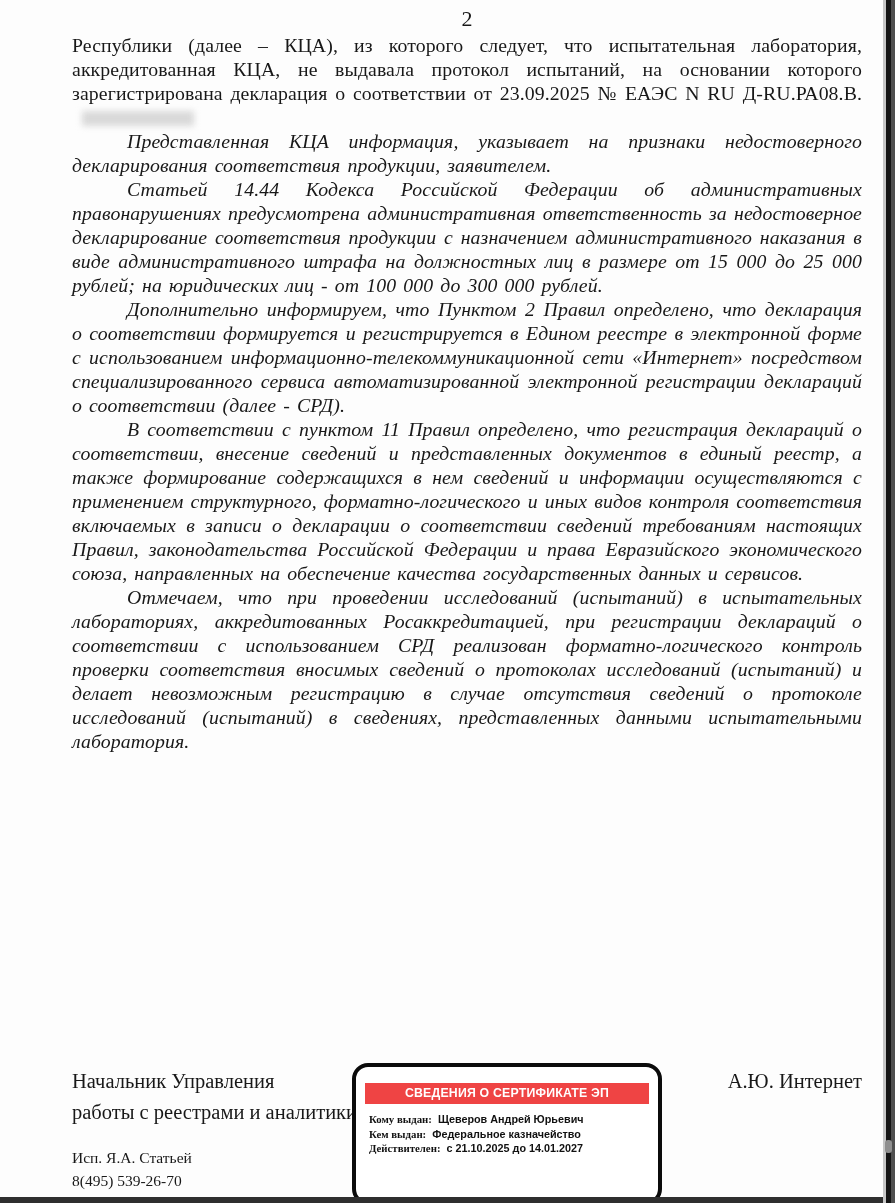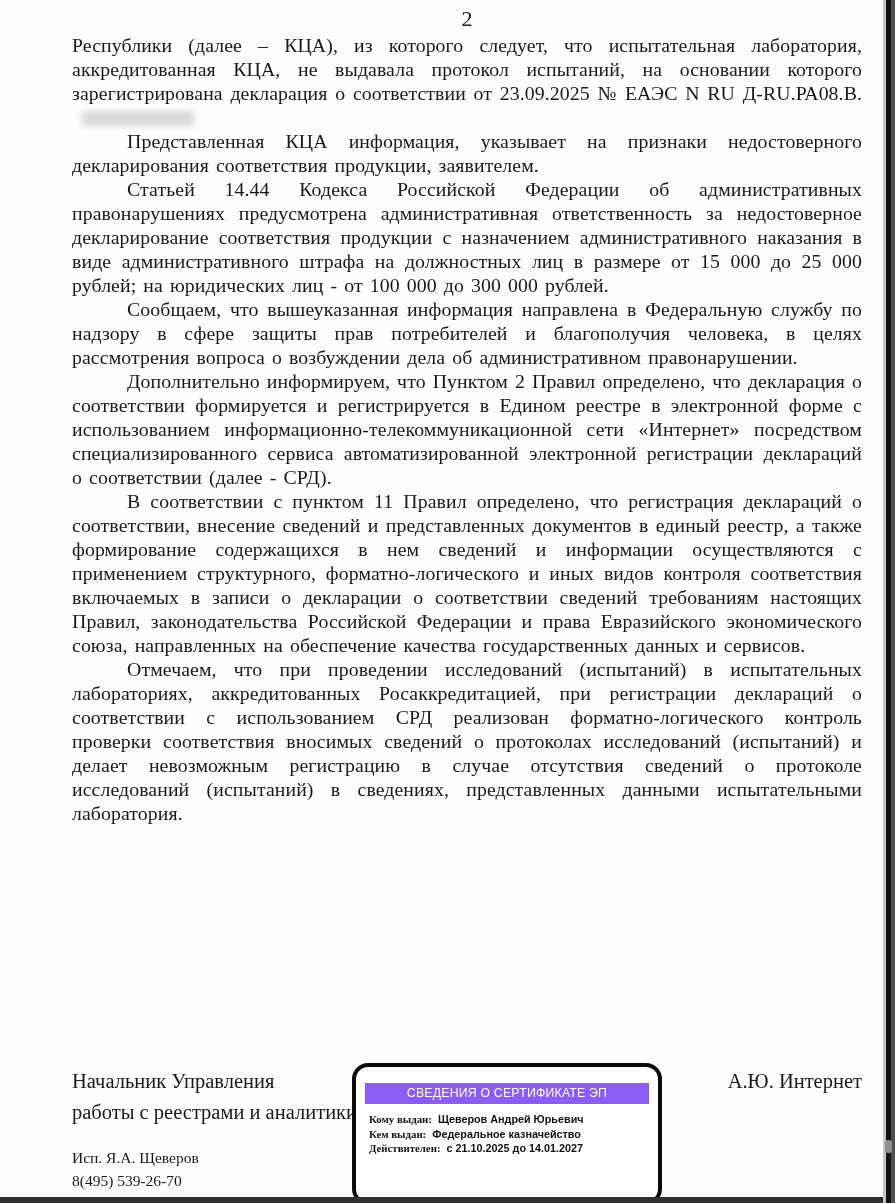--- a/index.html
+++ b/index.html
@@ -15,21 +15,21 @@
     position:absolute;top:6px;left:72px;width:790px;
     text-align:center;font-size:22px;
   }
   .doc-body{
     position:absolute;top:33px;left:72px;width:790px;
     font-size:19.8px;line-height:24px;
     text-align:justify;
     letter-spacing:0.1px;word-spacing:2px;
   }
   .doc-body p{margin:0;padding:0;}
-  .doc-body p.indent{text-indent:55px;}
+  .doc-body p.indent{text-indent:55px;font-style:italic;}
   .redaction{
     display:inline-block;width:112px;height:15px;
     background:#d9d9d9;filter:blur(3px);
     vertical-align:-2px;margin-left:10px;
   }
   .sign-row{
     position:absolute;top:1066px;left:72px;width:790px;
     display:flex;justify-content:space-between;align-items:flex-start;
     font-size:20.5px;line-height:31px;
   }
@@ -46,43 +46,42 @@
     z-index:3;
     font-family:"Liberation Sans", sans-serif;
     font-weight:600;
     color:#111;
     padding-top:9px;
   }
   .stamp-header{
     text-align:center;font-size:10.6px;line-height:13.6px;
   }
   .stamp-bar{
-    margin:7px 9px 8px 9px;background:#8b5cf6;color:#fff;
-    text-align:center;font-size:12.3px;font-weight:400;
+    margin:7px 9px 8px 9px;background:#ef4444;color:#fff;
+    text-align:center;font-size:12.3px;font-weight:700;
     padding:3px 0 4px 0;letter-spacing:0.2px;
   }
   .stamp-fields{margin-left:13px;font-size:10.8px;line-height:14.6px;}
   .stamp-field .lbl{margin-right:6px;font-family:Liberation Serif, serif;}
   
   .edge-right-light{position:absolute;top:0;bottom:0;left:883px;width:3px;background:#c6c6c6;z-index:5;}
   .edge-right-black{position:absolute;top:0;bottom:0;left:886px;width:5px;background:#141414;z-index:5;}
   .edge-right-gray{position:absolute;top:0;bottom:0;left:891px;width:4px;background:#4f4f4f;z-index:5;}
   .edge-bottom{position:absolute;left:0;right:0;bottom:0;height:6px;background:#2f2f2f;z-index:4;}
   .scroll-thumb{position:absolute;left:885px;top:1140px;width:7px;height:13px;background:#8f8f8f;border-radius:3px;z-index:6;}
 </style>
 </head>
 <body>
 
 <div class="pagenum">2</div>
 
 <div class="doc-body">
   <p><span>Республики (далее – КЦА), из которого следует, что испытательная лаборатория, аккредитованная КЦА, не выдавала протокол испытаний, на основании которого зарегистрирована декларация о соответствии от 23.09.2025 № ЕАЭС N RU Д-RU.РА08.В.</span><span class="redaction"></span></p>
   <p class="indent"><span>Представленная КЦА информация, указывает на признаки недостоверного декларирования соответствия продукции, заявителем.</span></p>
   <p class="indent"><span>Статьей 14.44 Кодекса Российской Федерации об административных правонарушениях предусмотрена административная ответственность за недостоверное декларирование соответствия продукции с назначением административного наказания в виде административного штрафа на должностных лиц в размере от 15 000 до 25 000 рублей; на юридических лиц - от 100 000 до 300 000 рублей.</span></p>
-  <p class="indent"><span>Сообщаем, что вышеуказанная информация направлена в Федеральную службу по надзору в сфере защиты прав потребителей и благополучия человека, в целях рассмотрения вопроса о возбуждении дела об административном правонарушении.</span></p>
   <p class="indent"><span>Дополнительно информируем, что Пунктом 2 Правил определено, что декларация о соответствии формируется и регистрируется в Едином реестре в электронной форме с использованием информационно-телекоммуникационной сети «Интернет» посредством специализированного сервиса автоматизированной электронной регистрации деклараций о соответствии (далее - СРД).</span></p>
   <p class="indent"><span>В соответствии с пунктом 11 Правил определено, что регистрация деклараций о соответствии, внесение сведений и представленных документов в единый реестр, а также формирование содержащихся в нем сведений и информации осуществляются с применением структурного, форматно-логического и иных видов контроля соответствия включаемых в записи о декларации о соответствии сведений требованиям настоящих Правил, законодательства Российской Федерации и права Евразийского экономического союза, направленных на обеспечение качества государственных данных и сервисов.</span></p>
   <p class="indent"><span>Отмечаем, что при проведении исследований (испытаний) в испытательных лабораториях, аккредитованных Росаккредитацией, при регистрации деклараций о соответствии с использованием СРД реализован форматно-логического контроль проверки соответствия вносимых сведений о протоколах исследований (испытаний) и делает невозможным регистрацию в случае отсутствия сведений о протоколе исследований (испытаний) в сведениях, представленных данными испытательными лаборатория.</span></p>
 </div>
 
 <div class="sign-row">
   <div class="sign-title">
     <div>Начальник Управления</div>
     <div>работы с реестрами и аналитики</div>
   </div>
@@ -92,21 +91,21 @@
 <div class="stamp">
   <div class="stamp-bar">СВЕДЕНИЯ О СЕРТИФИКАТЕ ЭП</div>
   <div class="stamp-fields">
     <div class="stamp-field"><span class="lbl">Кому выдан:</span><span>Щеверов Андрей Юрьевич</span></div>
     <div class="stamp-field"><span class="lbl">Кем выдан:</span><span>Федеральное казначейство</span></div>
     <div class="stamp-field"><span class="lbl">Действителен:</span><span>с 21.10.2025 до 14.01.2027</span></div>
   </div>
 </div>
 
 <div class="footer">
-  <div>Исп. Я.А. Щеверов</div>
+  <div>Исп. Я.А. Статьей</div>
   <div>8(495) 539-26-70</div>
 </div>
 
 <div class="edge-right-light"></div>
 <div class="edge-right-black"></div>
 <div class="edge-right-gray"></div>
 <div class="scroll-thumb"></div>
 <div class="edge-bottom"></div>
 
 </body></html>

